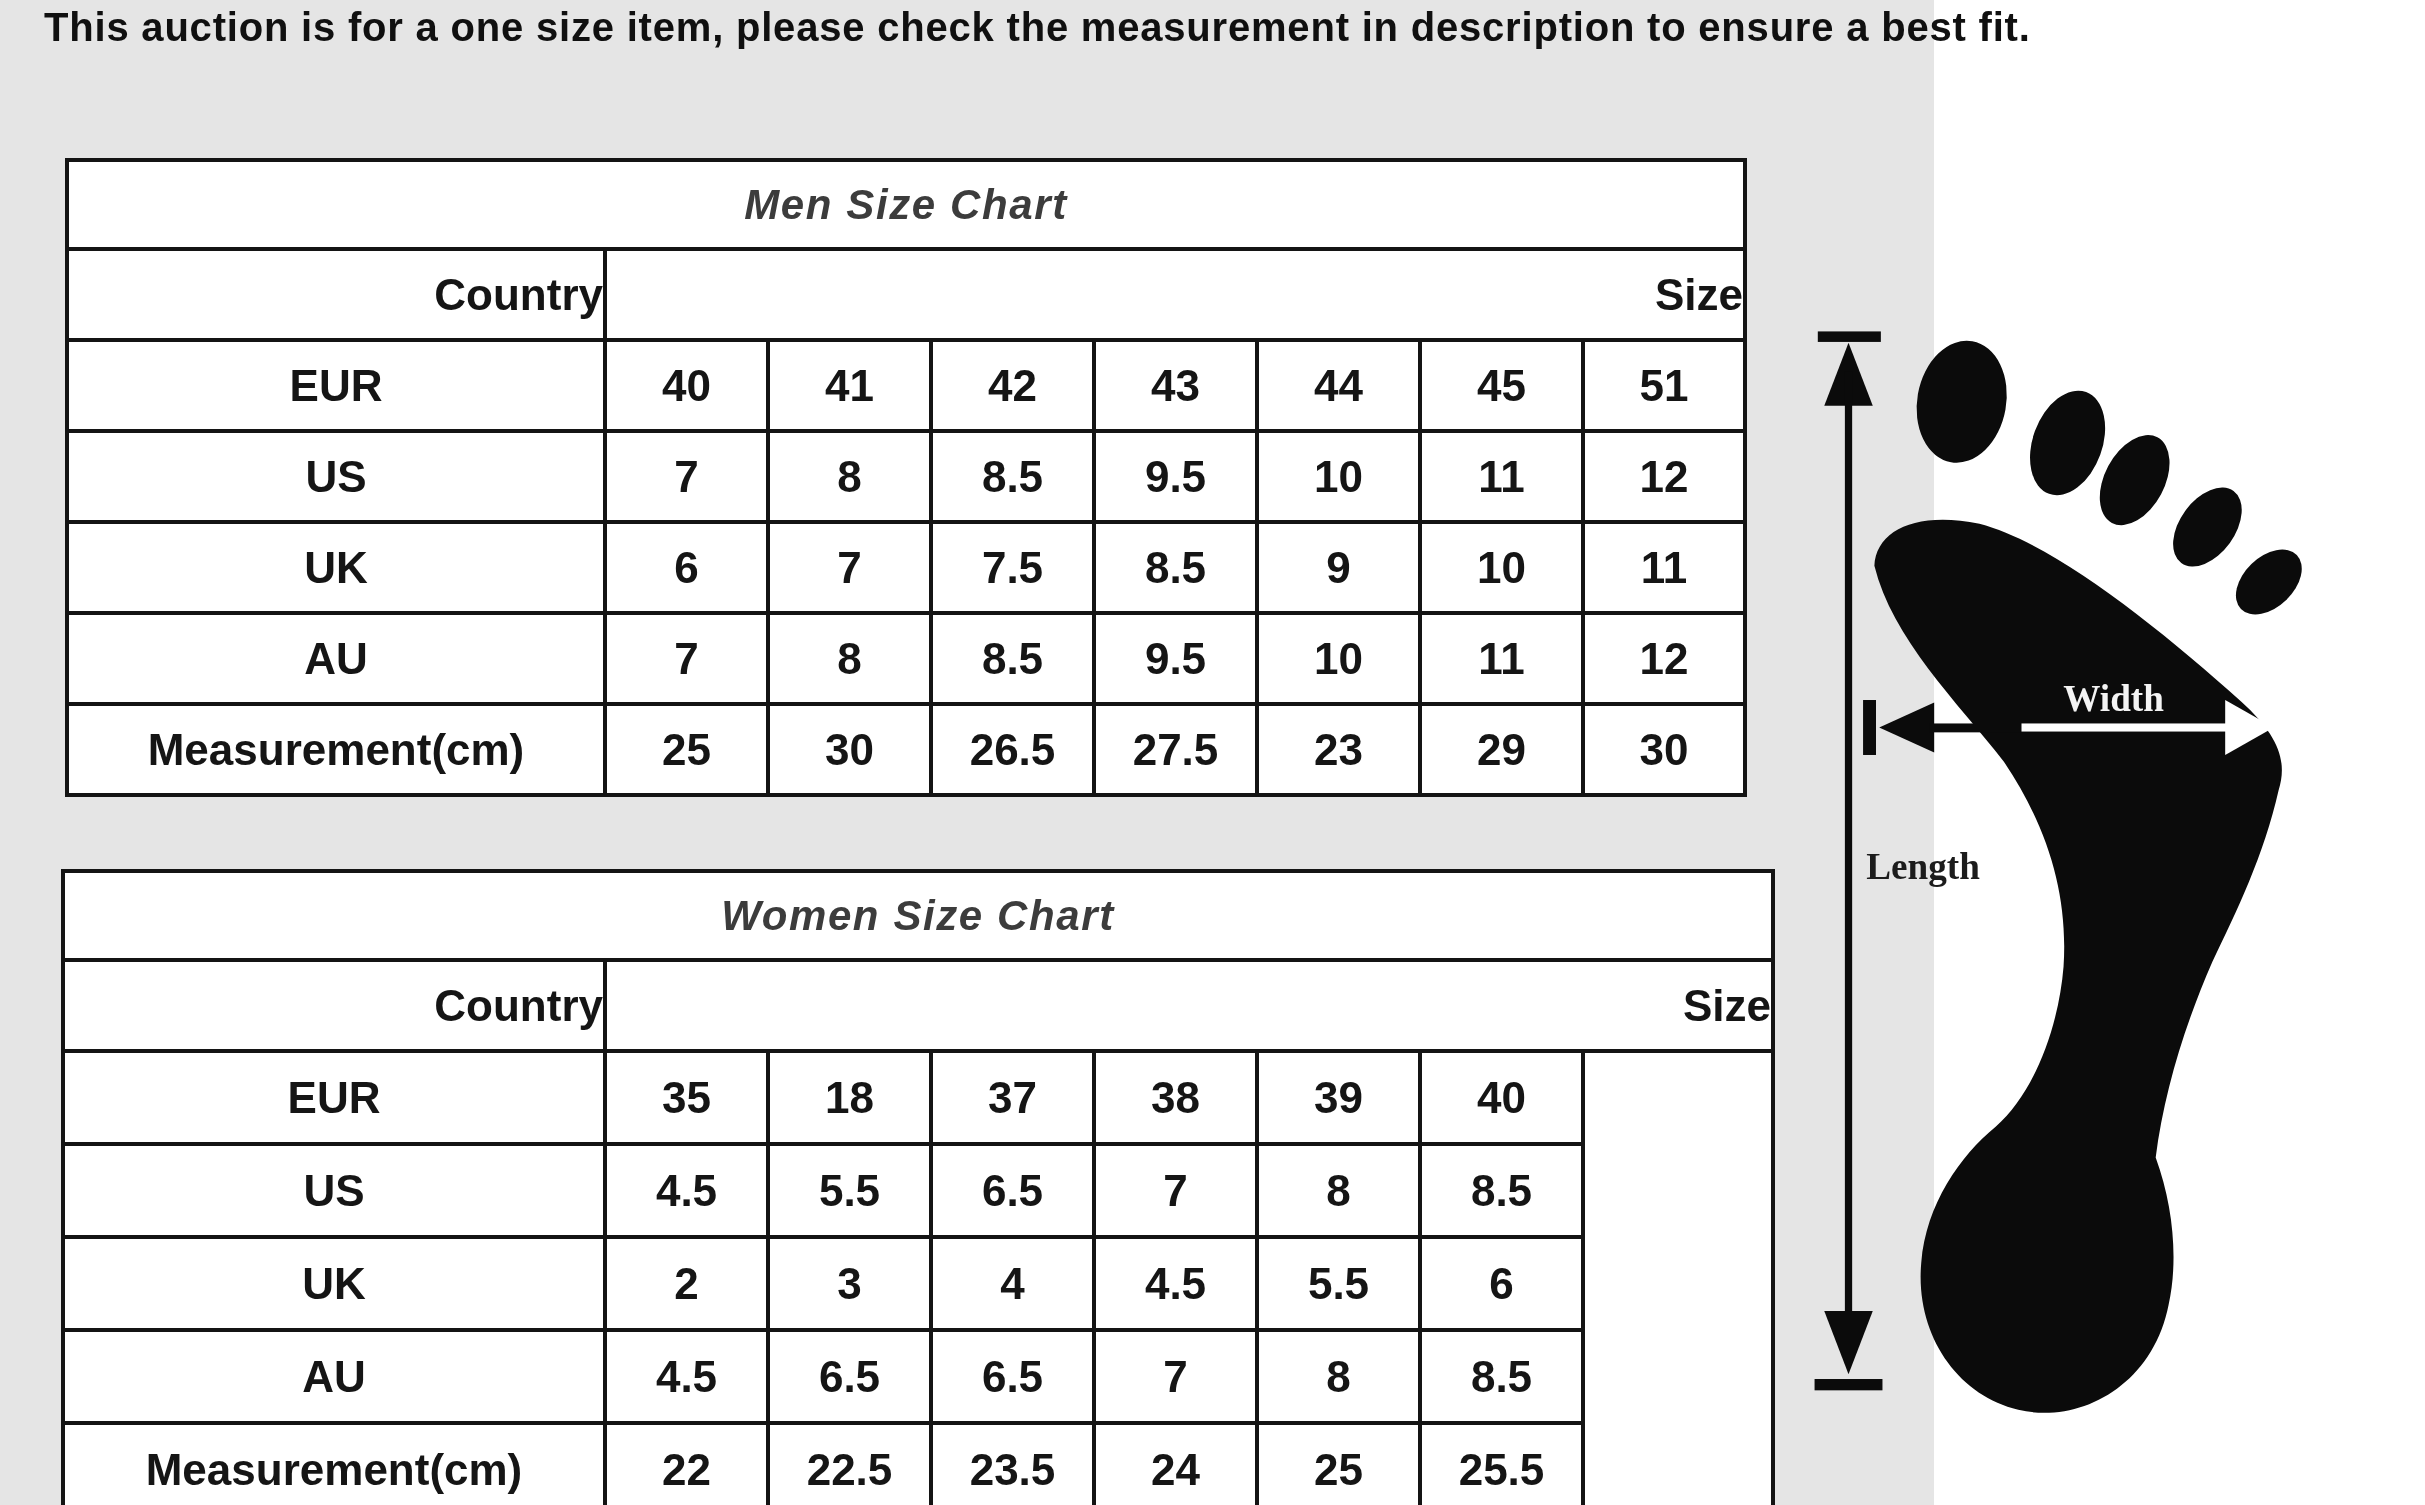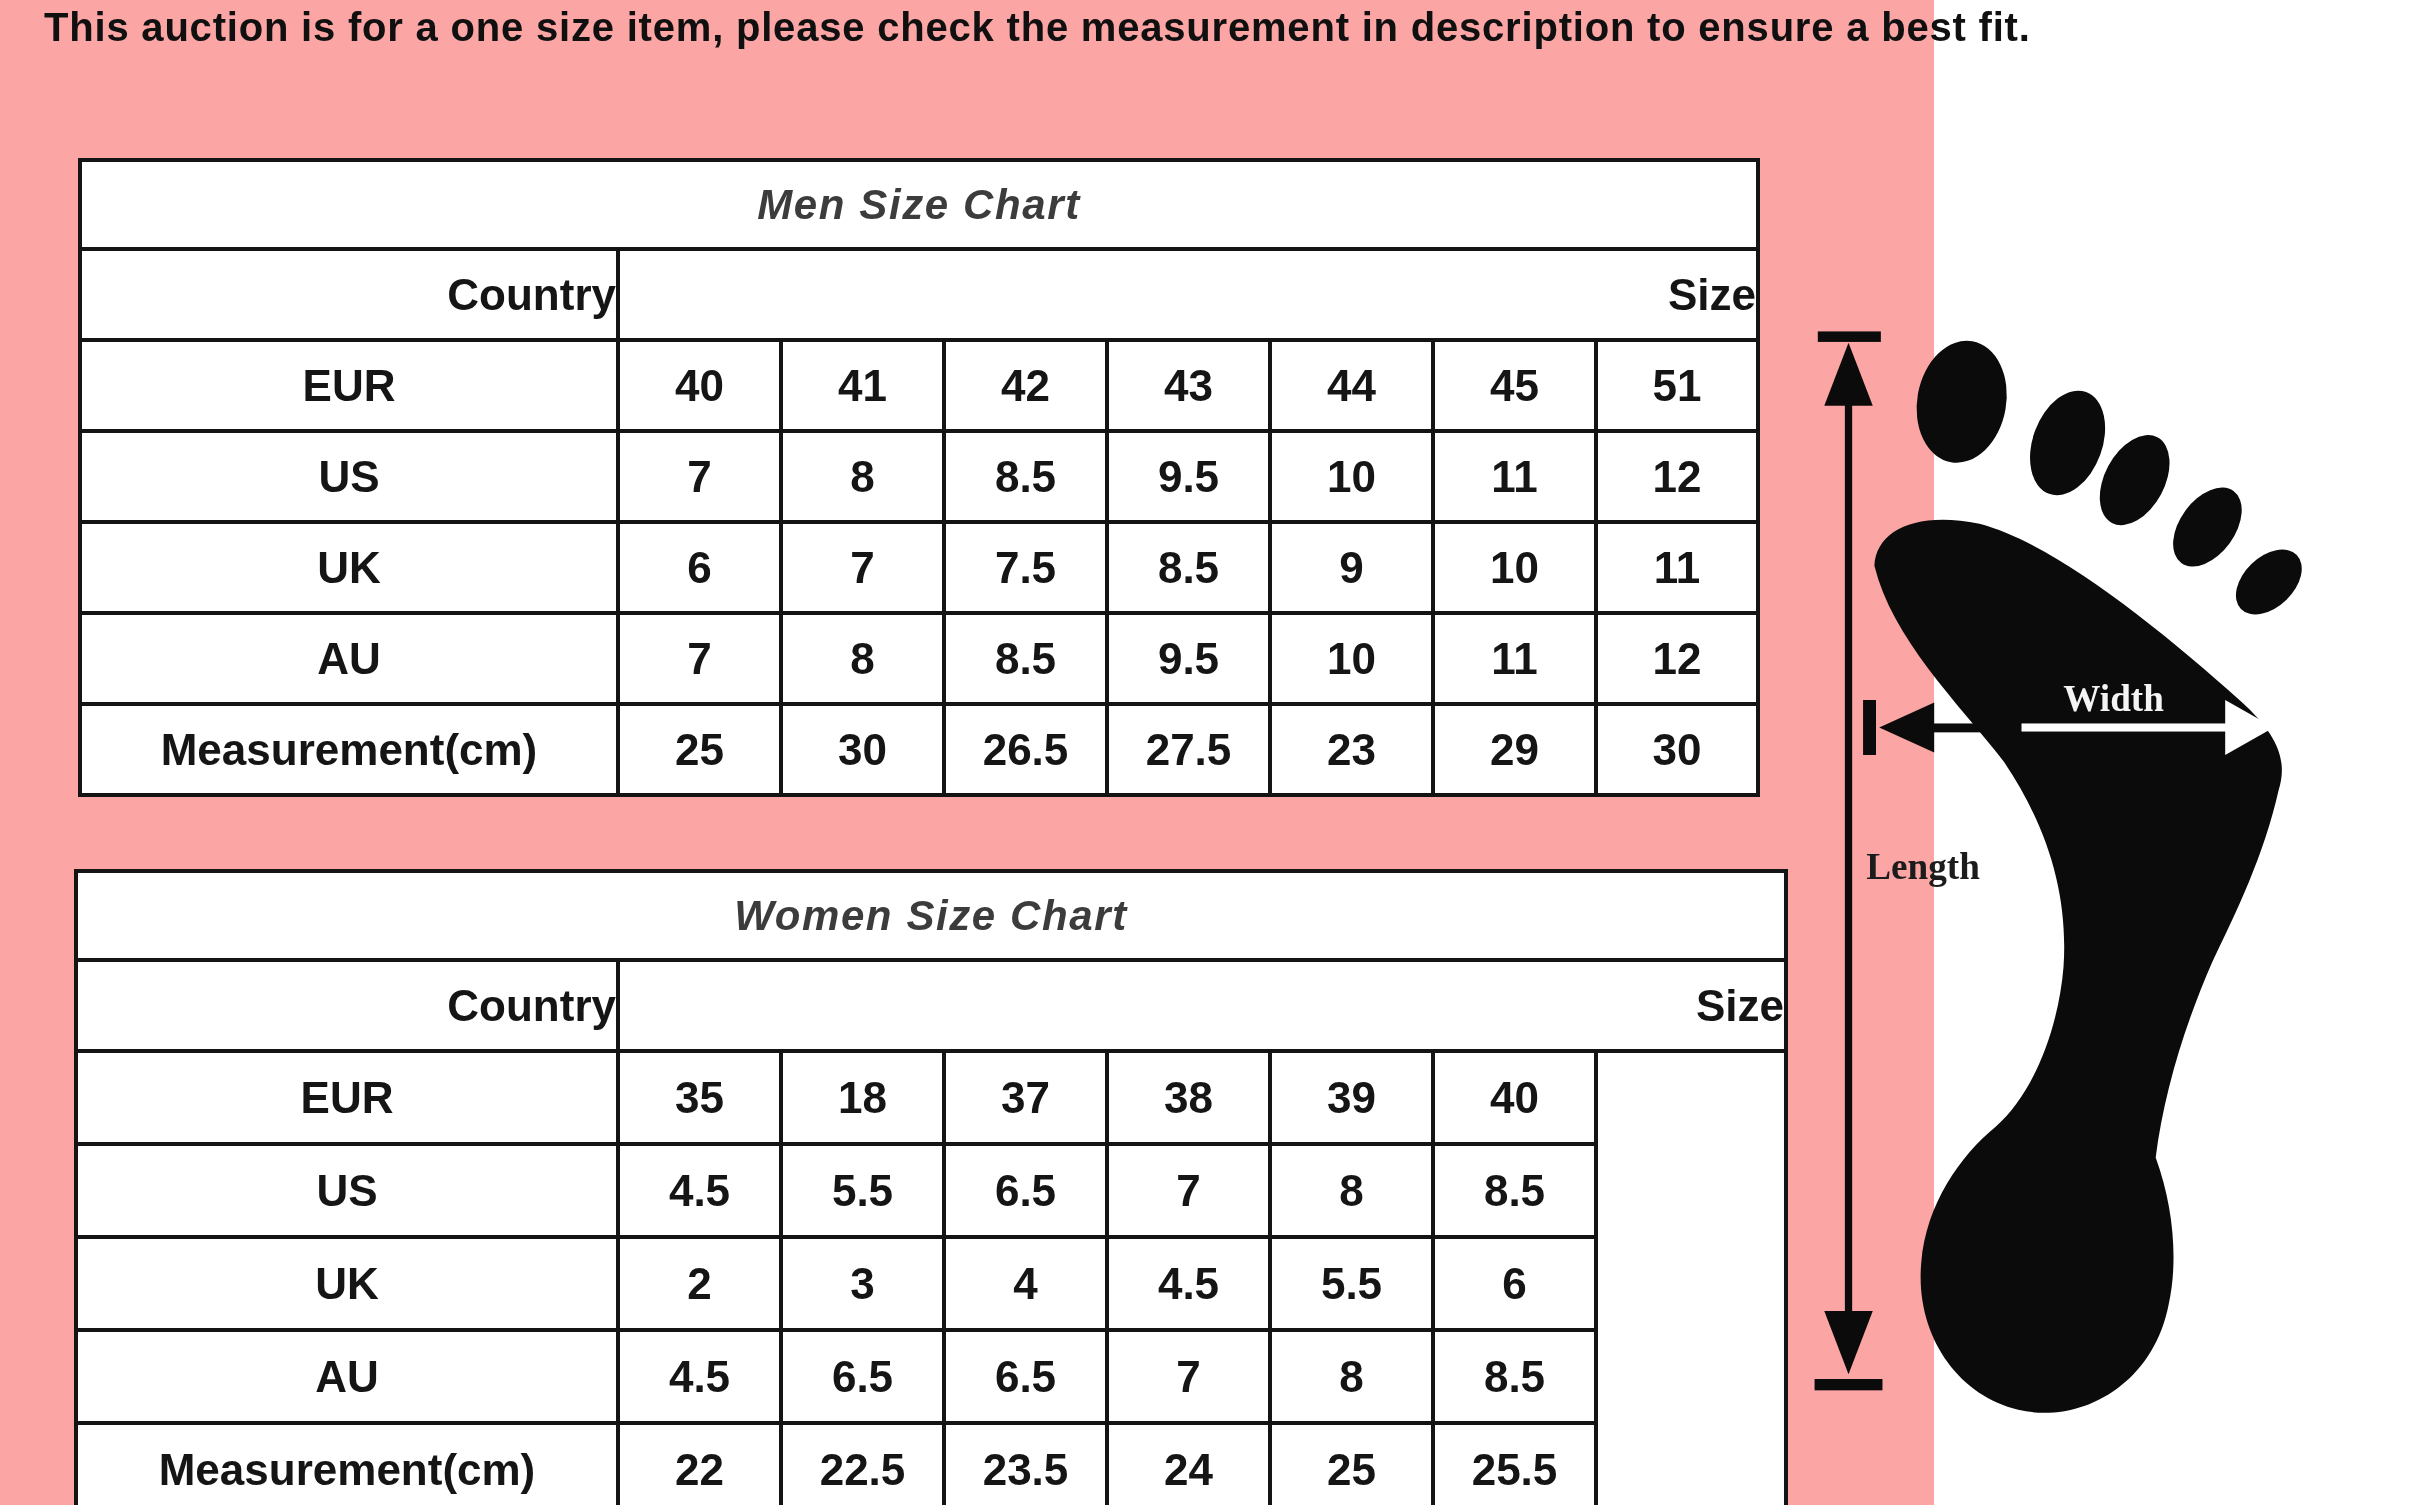--- a/index.html
+++ b/index.html
@@ -7,41 +7,40 @@
     padding: 0;
     background: #ffffff;
     width: 2426px;
     height: 1506px;
     overflow: hidden;
   }
   #screen {
     position: relative;
     width: 1934px;
     height: 1506px;
-    background: #fca5a5;
+    background: #e5e5e5;
     font-family: "Liberation Sans", sans-serif;
     color: #151515;
   }
   .intro {
     position: absolute;
     left: 44px;
     top: 4.9px;
     width: 2345px;
     font-size: 40px;
     font-weight: bold;
     letter-spacing: 0.8px;
     color: #101010;
     white-space: nowrap;
   }
   table.size-table {
     position: absolute;
     border-collapse: collapse;
     table-layout: fixed;
     background: #fff;
-    margin-left: 13px;
   }
   table.size-table th, table.size-table td {
     border: 4.9px solid #141414;
     text-align: center;
     vertical-align: middle;
     padding: 0;
     font-weight: bold;
     font-size: 44px;
     color: #151515;
     overflow: hidden;

